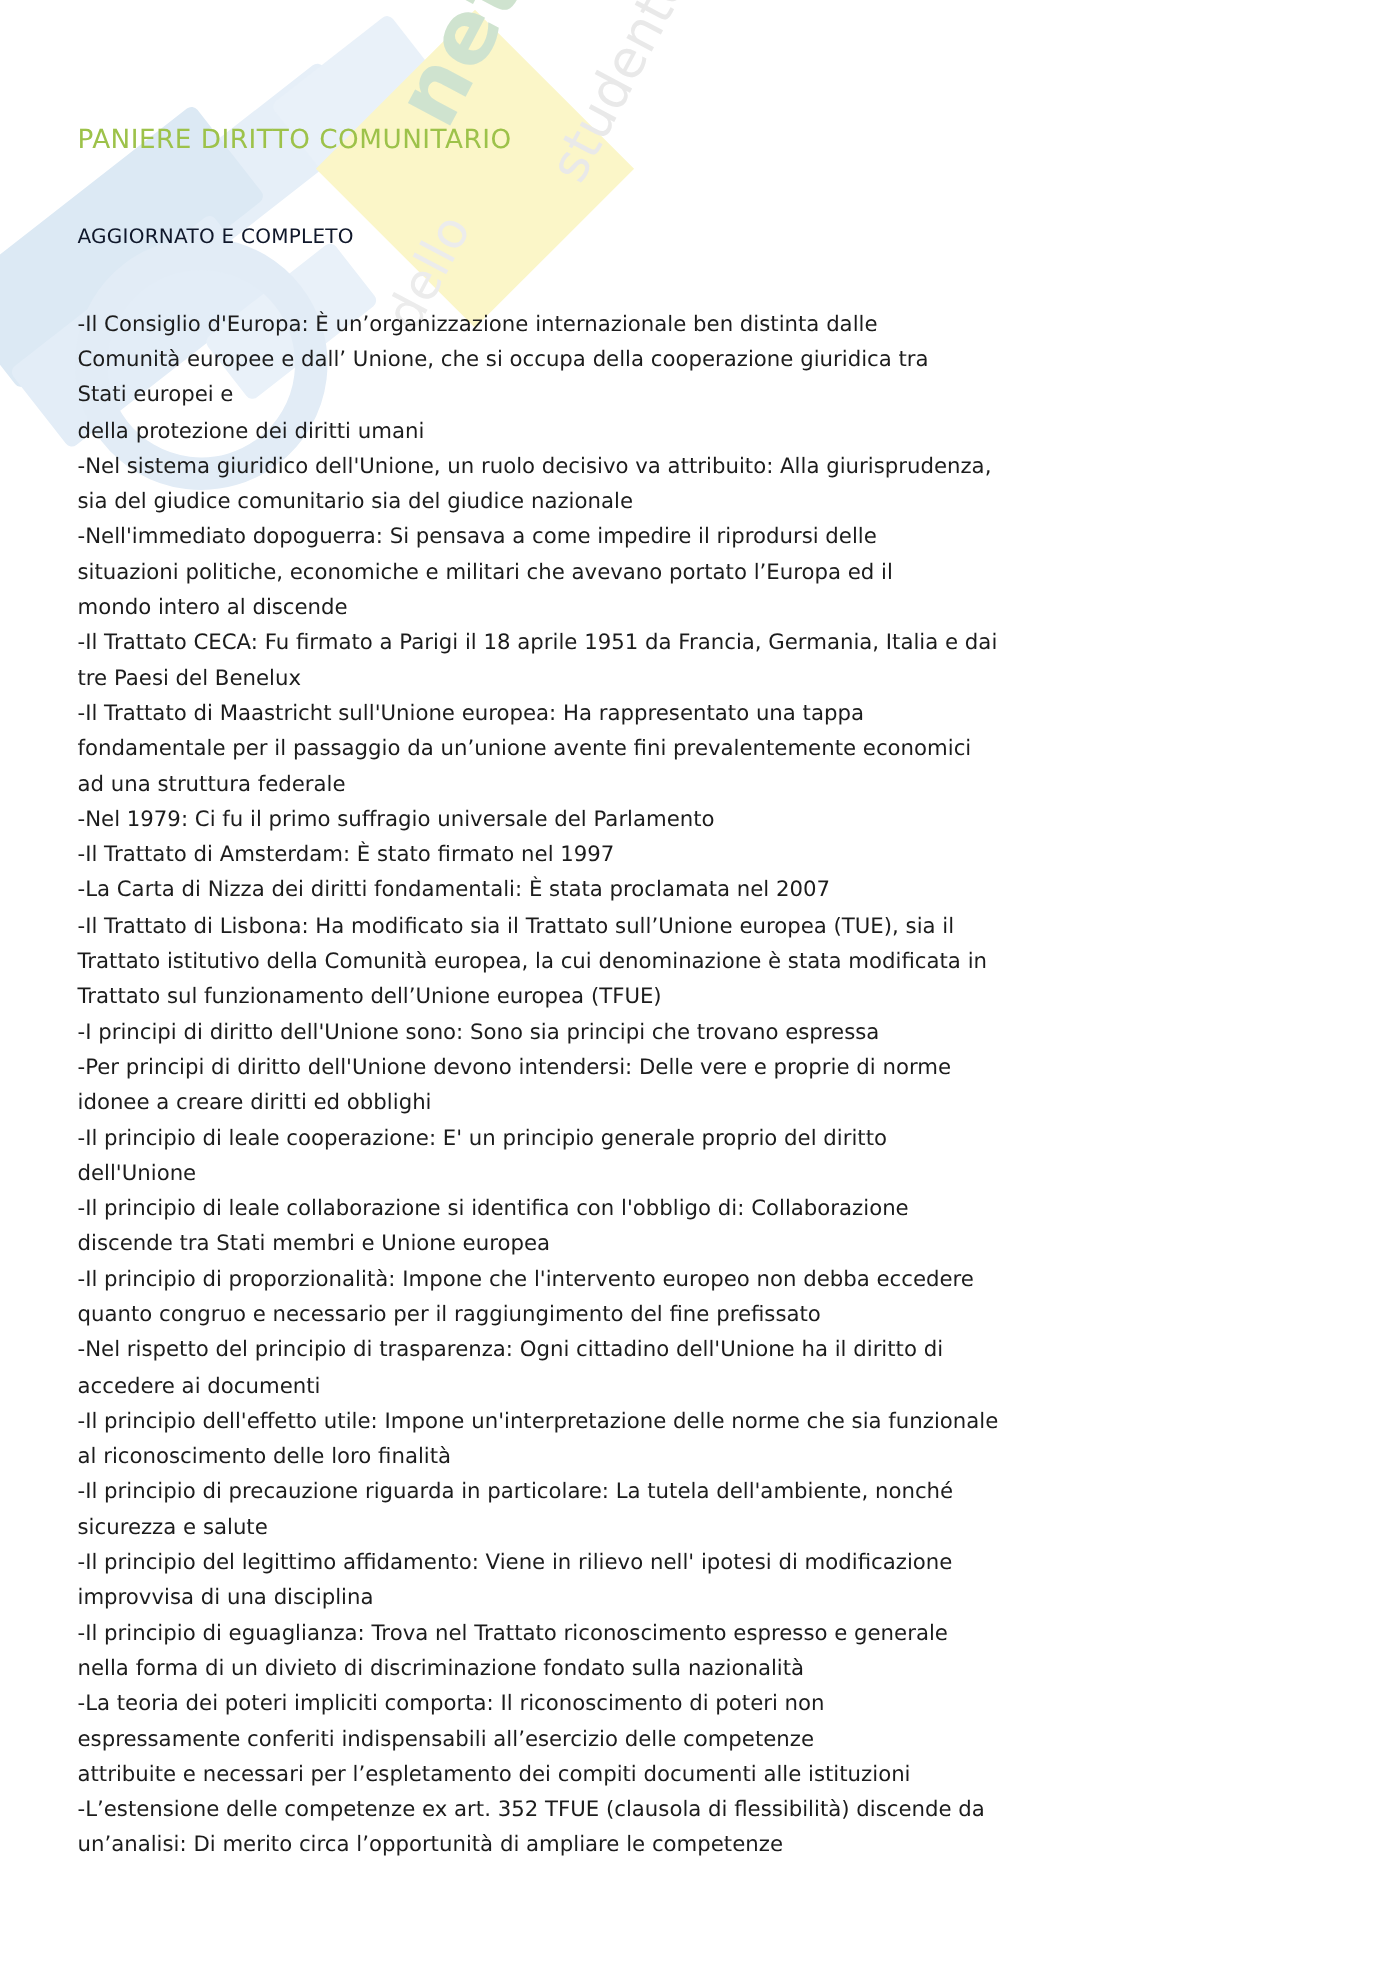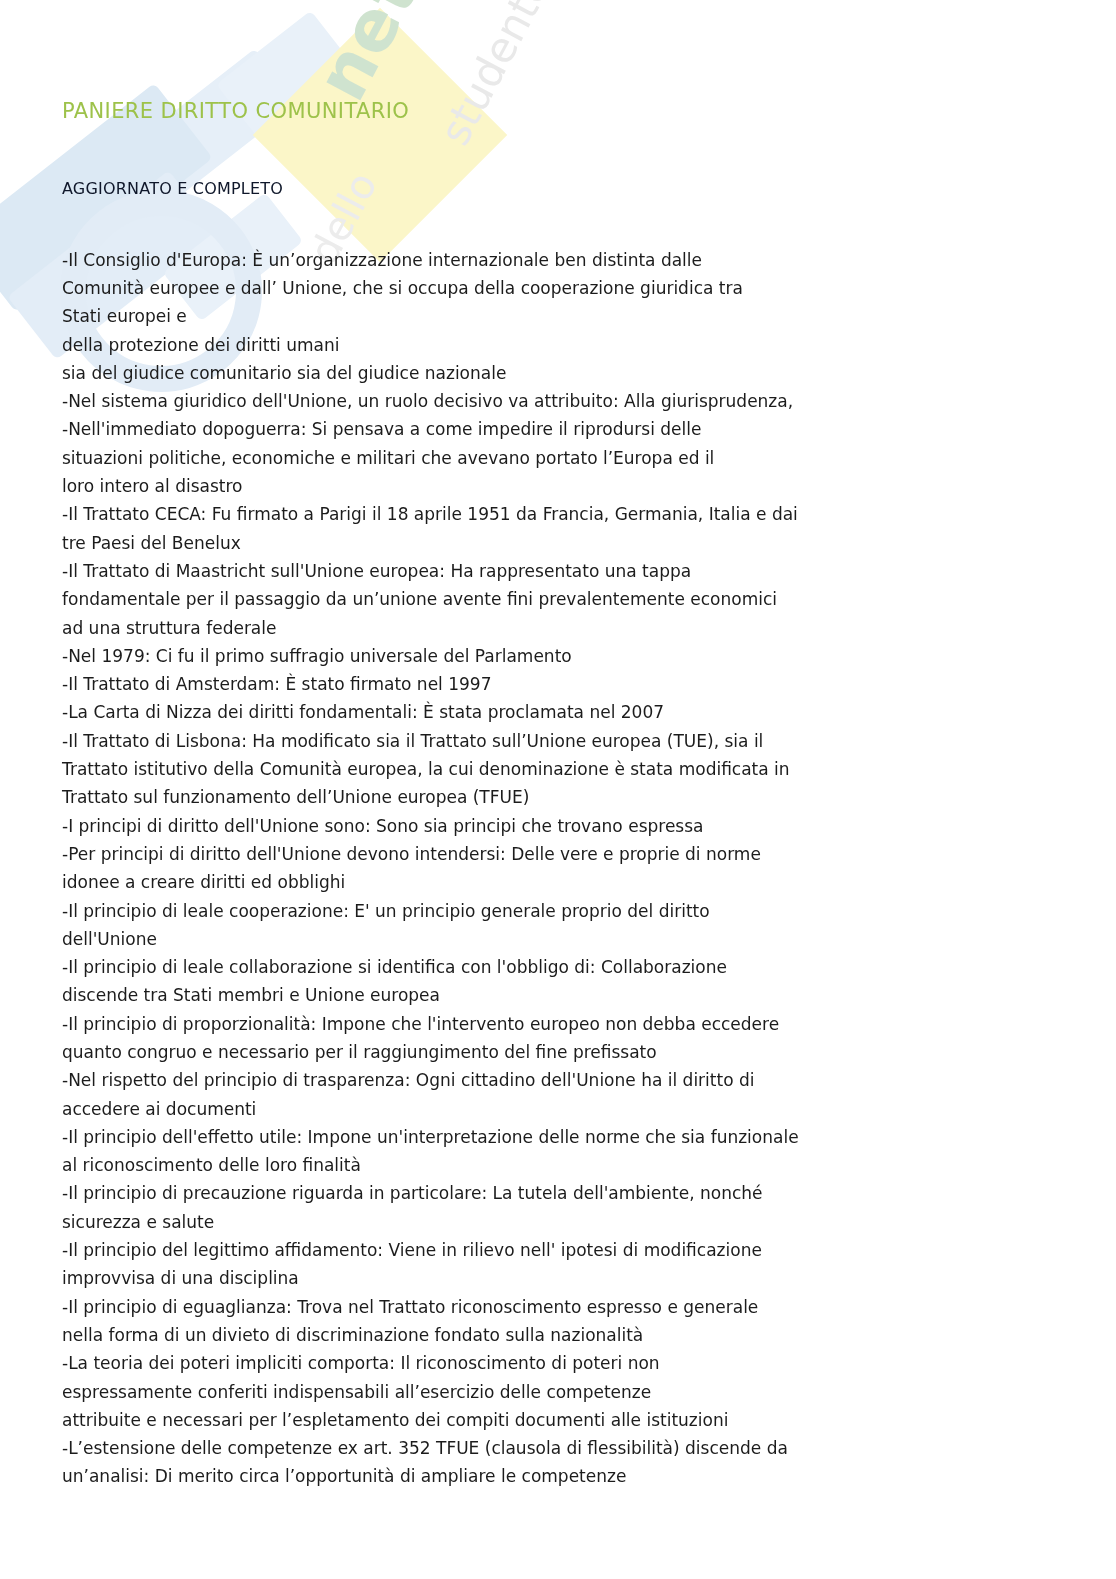--- a/index.html
+++ b/index.html
@@ -189,25 +189,25 @@
 
     <h1 class="doc-title">PANIERE DIRITTO COMUNITARIO</h1>
 
     <h2 class="doc-subtitle">AGGIORNATO E COMPLETO</h2>
 
     <div class="body-block">
       <div class="q-line">-Il Consiglio d'Europa: È un’organizzazione internazionale ben distinta dalle</div>
       <div class="q-line">Comunità europee e dall’ Unione, che si occupa della cooperazione giuridica tra</div>
       <div class="q-line">Stati europei e</div>
       <div class="q-line">della protezione dei diritti umani</div>
+      <div class="q-line">-Nel sistema giuridico dell'Unione, un ruolo decisivo va attribuito: Alla giurisprudenza,</div>
       <div class="q-line">sia del giudice comunitario sia del giudice nazionale</div>
-      <div class="q-line">-Nel sistema giuridico dell'Unione, un ruolo decisivo va attribuito: Alla giurisprudenza,</div>
       <div class="q-line">-Nell'immediato dopoguerra: Si pensava a come impedire il riprodursi delle</div>
       <div class="q-line">situazioni politiche, economiche e militari che avevano portato l’Europa ed il</div>
-      <div class="q-line">loro intero al disastro</div>
+      <div class="q-line">mondo intero al discende</div>
       <div class="q-line">-Il Trattato CECA: Fu firmato a Parigi il 18 aprile 1951 da Francia, Germania, Italia e dai</div>
       <div class="q-line">tre Paesi del Benelux</div>
       <div class="q-line">-Il Trattato di Maastricht sull'Unione europea: Ha rappresentato una tappa</div>
       <div class="q-line">fondamentale per il passaggio da un’unione avente fini prevalentemente economici</div>
       <div class="q-line">ad una struttura federale</div>
       <div class="q-line">-Nel 1979: Ci fu il primo suffragio universale del Parlamento</div>
       <div class="q-line">-Il Trattato di Amsterdam: È stato firmato nel 1997</div>
       <div class="q-line">-La Carta di Nizza dei diritti fondamentali: È stata proclamata nel 2007</div>
       <div class="q-line">-Il Trattato di Lisbona: Ha modificato sia il Trattato sull’Unione europea (TUE), sia il</div>
       <div class="q-line">Trattato istitutivo della Comunità europea, la cui denominazione è stata modificata in</div>

